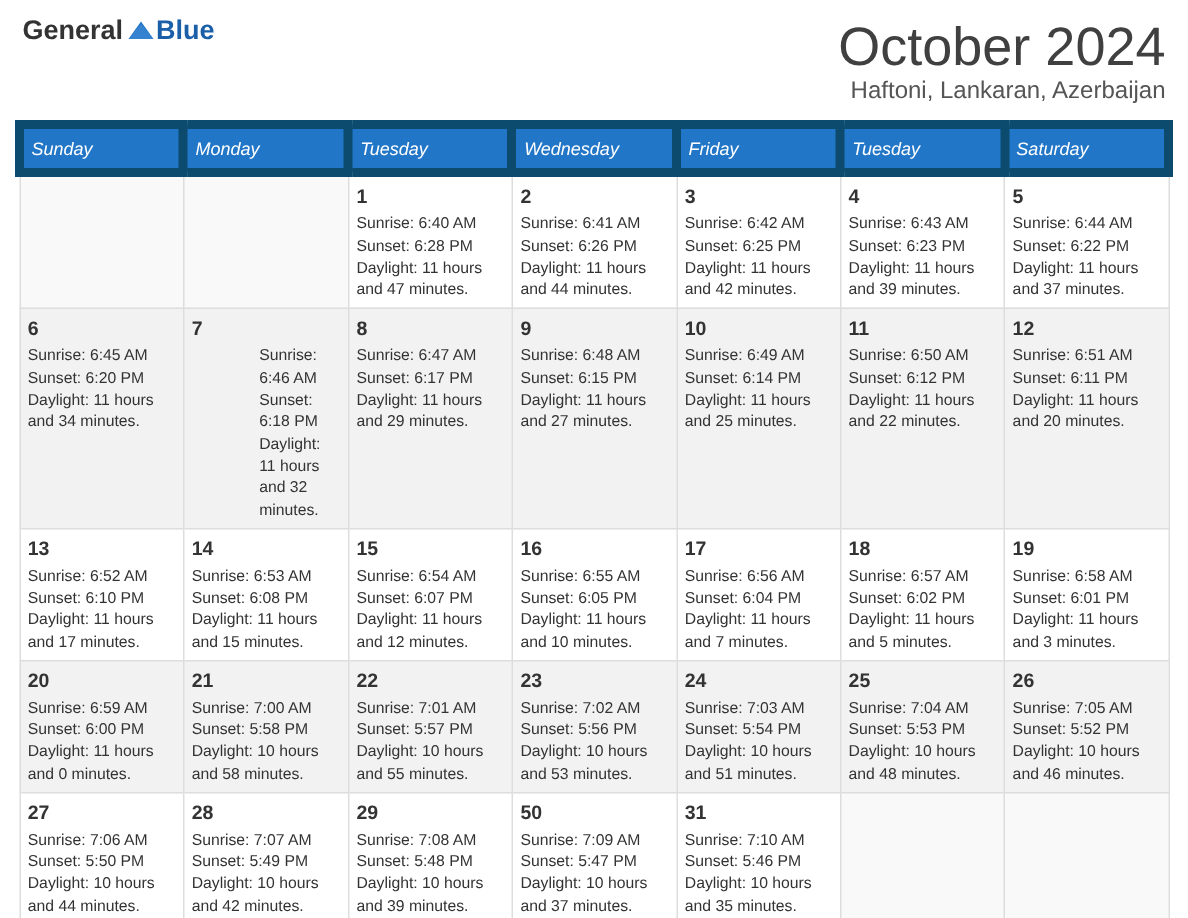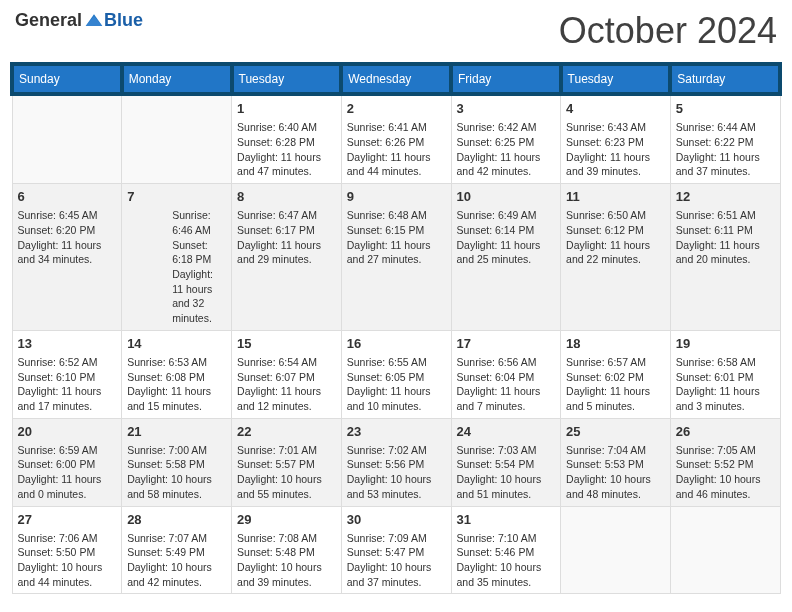--- a/index.html
+++ b/index.html
@@ -58,21 +58,22 @@
       border-collapse: collapse;
       font-size: 11px;
     }
     .calendar th {
       background-color: #2176c7;
       color: #fff;
       text-align: left;
       padding: 6px 5px;
       font-size: 12px;
       font-weight: normal;
-      border: 4px solid #0c4a6e;
+      border: 6px solid #0c4a6e;
+      font-style: italic;
     }
     .calendar td {
       vertical-align: top;
       padding: 4px 5px;
       border: 1px solid #ddd;
       width: 110px;
       min-height: 70px;
       color: #333;
       line-height: 1.4;
     }
@@ -108,20 +109,21 @@
       <span class="logo-general">General</span>
       <svg class="logo-icon" viewBox="0 0 24 24" xmlns="http://www.w3.org/2000/svg">
         <polygon points="2,18 12,4 22,18" fill="#2176c7"></polygon>
         <polygon points="2,18 12,6 22,18" fill="#4a90d9" opacity="0.5"></polygon>
       </svg>
     </div>
     <span class="logo-blue">Blue</span>
   </div>
   <div class="title-area">
     <div class="month-title">October 2024</div>
+    <div class="subtitle">Haftoni, Lankaran, Azerbaijan</div>
   </div>
 </div>
 
 <table class="calendar">
   <thead>
     <tr>
     <th>Sunday</th>
         <th>Monday</th>
         <th>Tuesday</th>
         <th>Wednesday</th>
@@ -310,21 +312,21 @@
 Sunset: 5:49 PM
 Daylight: 10 hours and 42 minutes.</div>
         </td>
         <td>
           <span class="day-number">29</span>
           <div class="day-info" style="white-space: pre-line;">Sunrise: 7:08 AM
 Sunset: 5:48 PM
 Daylight: 10 hours and 39 minutes.</div>
         </td>
         <td>
-          <span class="day-number">30</span>
+          <span class="day-number">50</span>
           <div class="day-info" style="white-space: pre-line;">Sunrise: 7:09 AM
 Sunset: 5:47 PM
 Daylight: 10 hours and 37 minutes.</div>
         </td>
         <td>
           <span class="day-number">31</span>
           <div class="day-info" style="white-space: pre-line;">Sunrise: 7:10 AM
 Sunset: 5:46 PM
 Daylight: 10 hours and 35 minutes.</div>
         </td>

